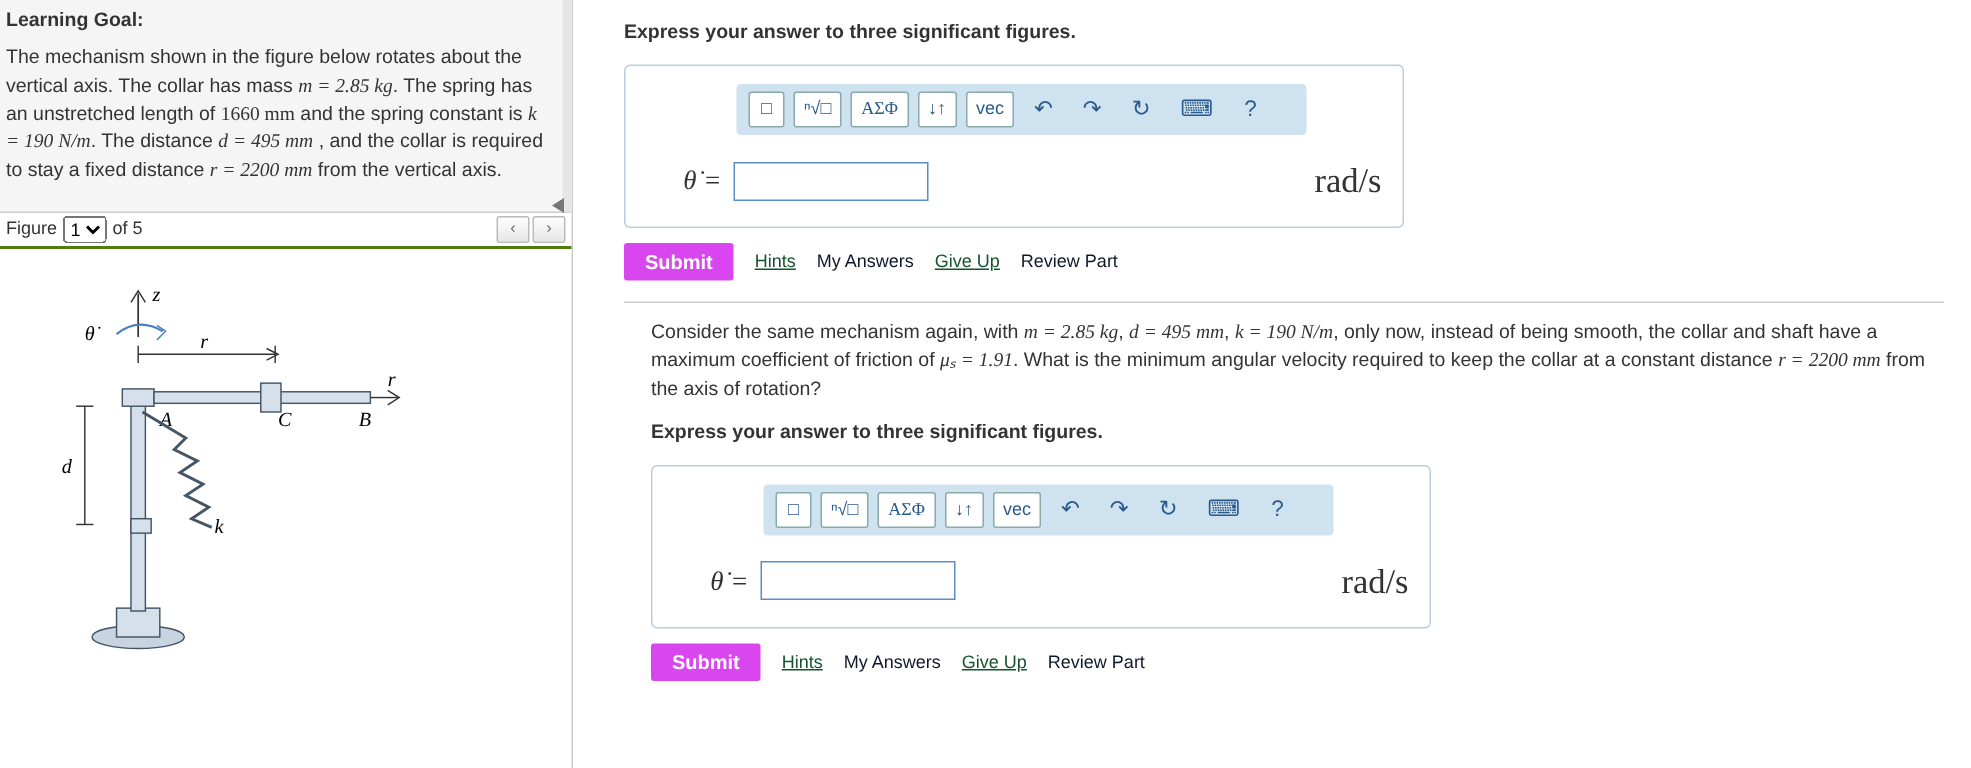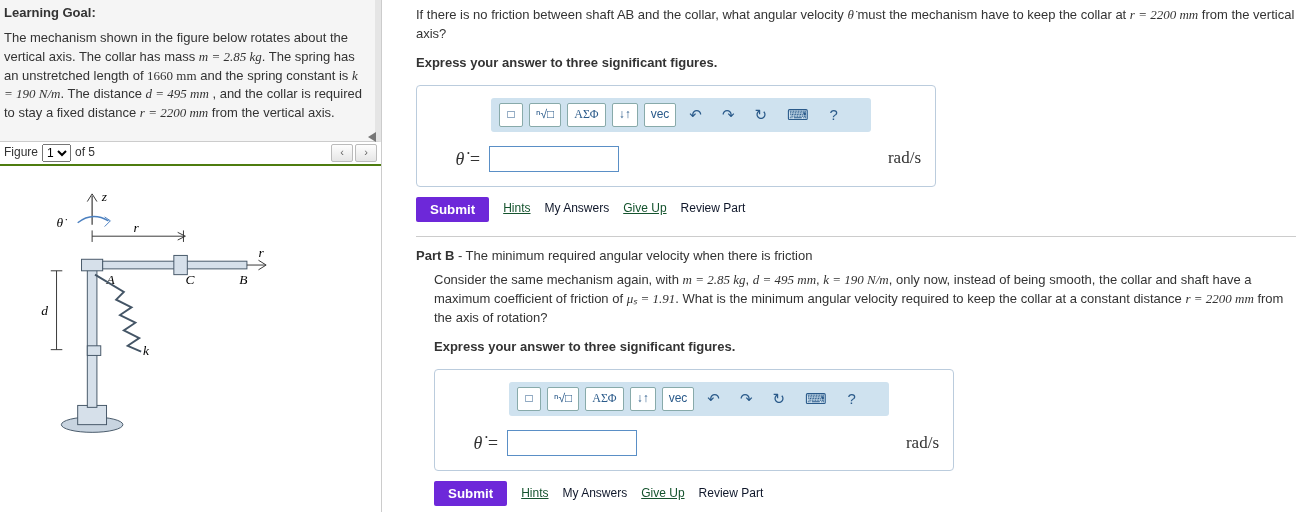--- a/index.html
+++ b/index.html
@@ -127,30 +127,30 @@
     font-family: 'Times New Roman', serif;
   }
   .input-row .lhs { width: 50px; text-align: right; }
   .input-row input {
     width: 130px;
     height: 26px;
     border: 1px solid #5a8fc6;
     padding: 2px 4px;
     font-size: 15px;
   }
-  .input-row .units { margin-left: auto; font-size: 17px; }
+  .input-row .units { margin-left: auto; font-size: 23px; }
   .submit-row {
     display: flex;
     align-items: center;
     gap: 14px;
     margin-top: 10px;
     font-size: 12px;
   }
   .submit-btn {
-    background: #6d28d9;
+    background: #d946ef;
     color: #fff;
     font-weight: bold;
     padding: 5px 14px;
     border: none;
     border-radius: 2px;
   }
   .link { color: #14532d; text-decoration: underline; cursor: pointer; }
   .gray { color: #0f172a; }
   .ital { font-style: italic; font-family: 'Times New Roman', serif; }
   .rm { font-family: 'Times New Roman', serif; }
@@ -231,23 +231,20 @@
 
           <rect x="70" y="166" width="14" height="10" fill="#d6e0ea" stroke="#456"></rect>
           <text x="128" y="176">k</text>
         </svg>
       </div>
     </div>
   </div>
 
   <div class="right-pane">
 
-    <div class="question-text">
-      <span>If there is no friction between shaft AB and the collar, what angular velocity </span><span class="ital">θ̇</span><span> must the mechanism have to keep the collar at </span><span class="ital">r = 2200 mm</span><span> from the vertical axis?</span>
-    </div>
     <div class="instr">Express your answer to three significant figures.</div>
 
     <div class="answer-block">
       <div class="toolbar">
         <div class="tbtn">
             <span>□</span>
           </div>
         <div class="tbtn">
             <span>ⁿ√□</span>
           </div>
@@ -286,23 +283,20 @@
     <div class="submit-row">
       <button class="submit-btn">Submit</button>
       <span class="link">Hints</span>
       <span class="gray">My Answers</span>
       <span class="link">Give Up</span>
       <span class="gray">Review Part</span>
     </div>
 
     <hr>
 
-    <div class="part-title">
-      <b>Part B</b><span> - The minimum required angular velocity when there is friction</span>
-    </div>
 
     <div class="question-text" style="margin-left:18px">
       <span>Consider the same mechanism again, with </span><span class="ital">m = 2.85 kg</span><span>, </span><span class="ital">d = 495 mm</span><span>, </span><span class="ital">k = 190 N/m</span><span>, only now, instead of being smooth, the collar and shaft have a maximum coefficient of friction of </span><span class="ital">μₛ = 1.91</span><span>. What is the minimum angular velocity required to keep the collar at a constant distance </span><span class="ital">r = 2200 mm</span><span> from the axis of rotation?</span>
     </div>
     <div class="instr" style="margin-left:18px">Express your answer to three significant figures.</div>
 
     <div class="answer-block" style="margin-left:18px">
       <div class="toolbar">
         <div class="tbtn">
             <span>□</span>

